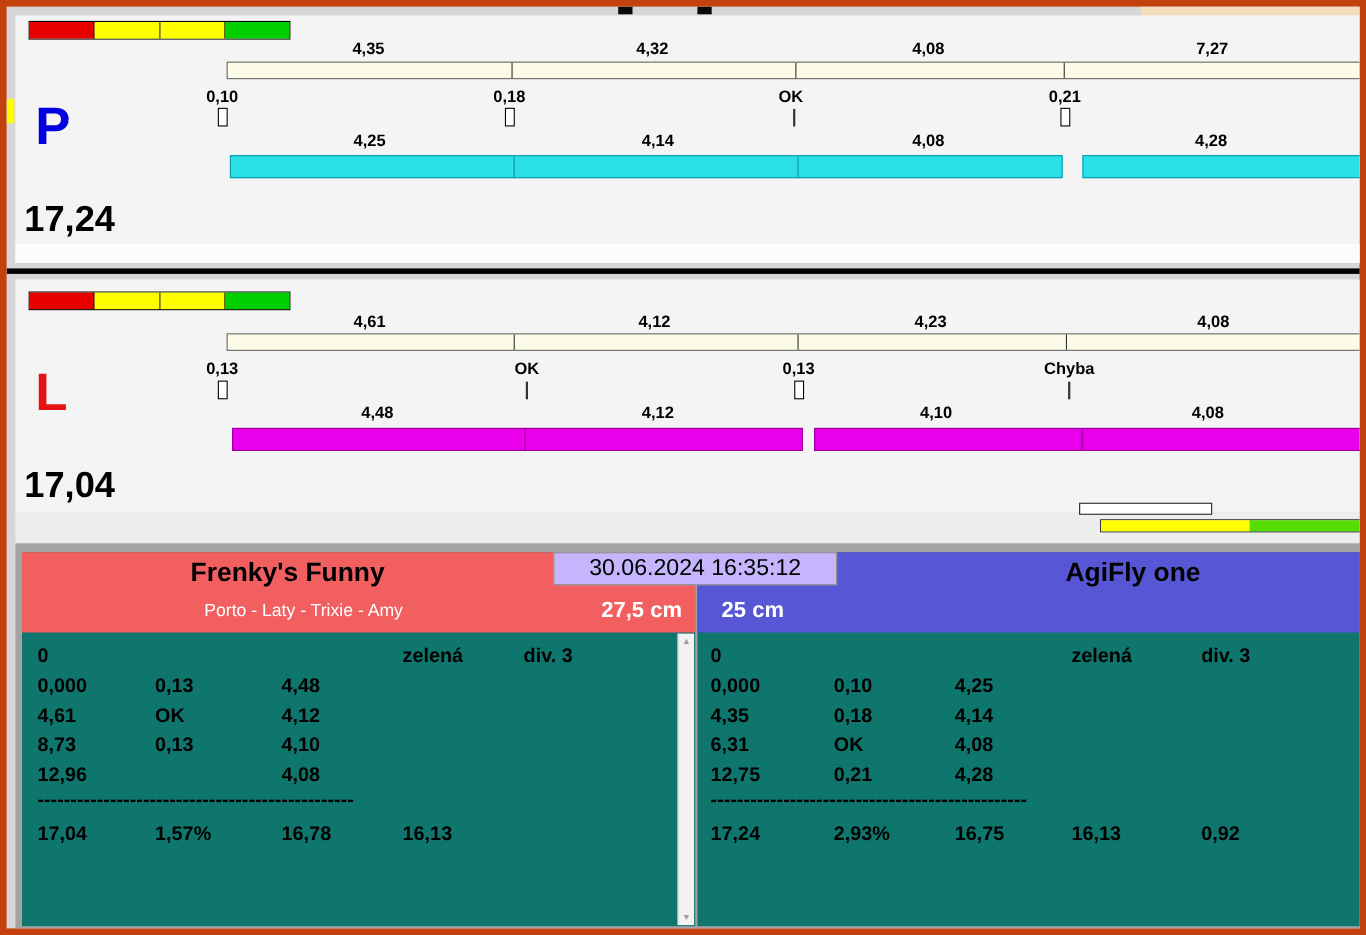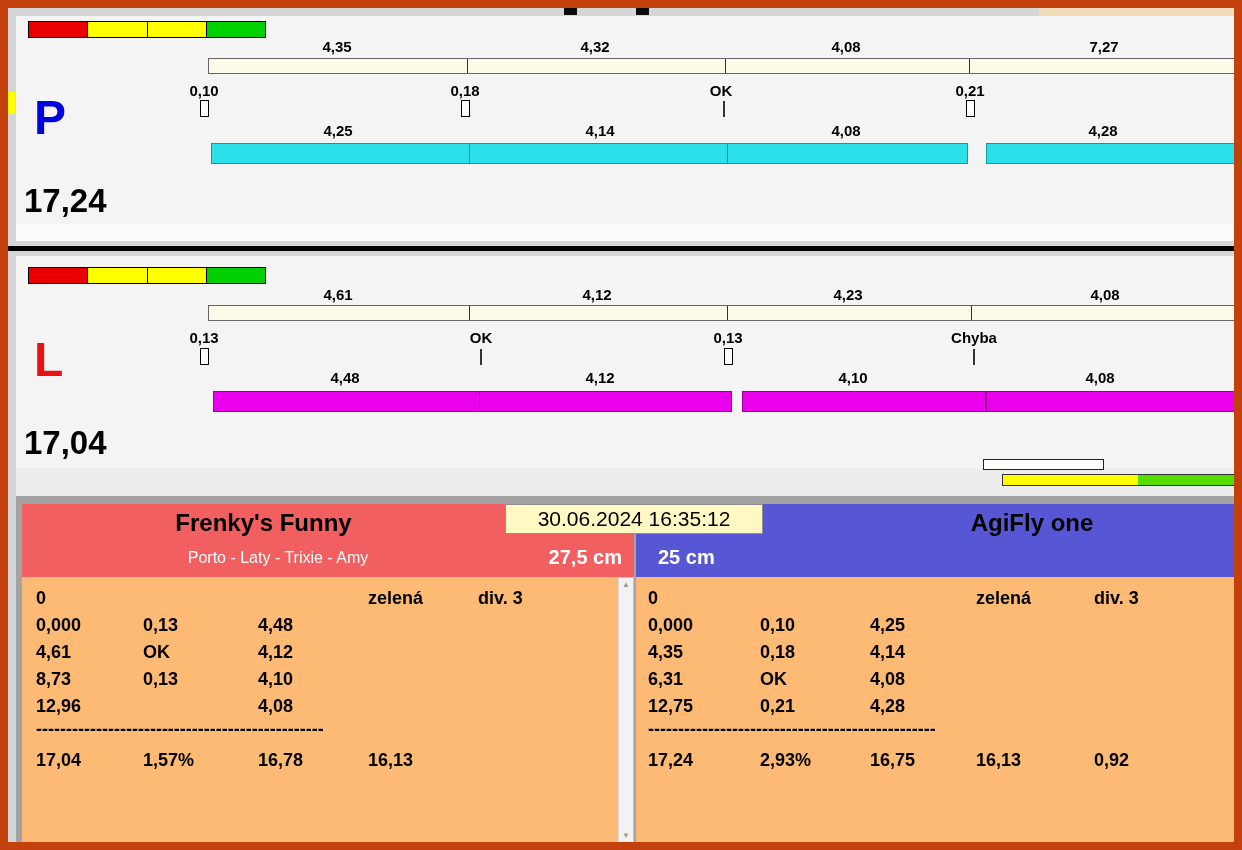--- a/index.html
+++ b/index.html
@@ -1,18 +1,18 @@
 <!DOCTYPE html>
 <html><head>
 <meta charset="utf-8">
 <style>
   *{margin:0;padding:0;box-sizing:border-box}
   html,body{width:1242px;height:850px;overflow:hidden}
   body{font-family:"Liberation Sans",sans-serif;background:#9a9a9a}
-  #win{position:relative;width:1242px;height:850px;background:#d6d6d6;border:8px solid #c2410c;overflow:hidden}
+  #win{position:relative;width:1242px;height:850px;background:#d6d6d6;border:6px solid #c2410c;overflow:hidden}
 
   
   #tanStrip{position:absolute;left:1031px;top:0;width:207px;height:9px;background:#f2ddbb}
   .topMark{position:absolute;top:0;width:13px;height:7px;background:#0a0a0a}
   #yellowEdge{position:absolute;left:0;top:84px;width:7px;height:22px;background:#ffff00}
 
   
   .lane{position:absolute;left:8px;width:1226px;background:#f4f4f4}
   #laneP{top:8px;height:225px}
   #laneL{top:248px;height:212px}
@@ -49,21 +49,21 @@
   #divider{position:absolute;left:0px;top:238px;width:1238px;height:5px;background:#000}
   #underL{position:absolute;left:8px;top:460px;width:1226px;height:28px;background:#ededed}
 
   #outlineBar{position:absolute;left:975px;top:451px;width:121px;height:11px;background:#fff;border:1px solid #222}
   #progressBar{position:absolute;left:994px;top:466px;width:238px;height:12px;border:1px solid #333;display:flex}
   #progressBar .py{width:135px;background:#ffff00}
   #progressBar .pg{flex:1;background:#55dd00}
 
   
   #frame{position:absolute;left:8px;top:488px;width:1226px;height:350px;background:#a3a3a3}
-  .team{position:absolute;top:8px;height:340px;background:#fdba74}
+  .team{position:absolute;top:8px;height:340px;background:#0f766e}
   #teamL{left:6px;width:612px}
   #teamR{left:620px;width:732px}
   .thead{position:absolute;top:0;left:0;right:0;height:73px}
   #teamL .thead{background:#f25f60}
   #teamR .thead{background:#5757d6}
   .tname{position:absolute;top:5px;text-align:center;font-size:24px;font-weight:bold;color:#000;white-space:nowrap}
   #teamL .tname{left:0;width:483px}
   #teamR .tname{left:60px;right:0}
   .tdogs{position:absolute;top:45px;text-align:center;font-size:16px;font-weight:normal;color:#fff;white-space:nowrap}
   #teamL .tdogs{left:0;width:512px}
@@ -74,21 +74,21 @@
 
   .cell{position:absolute;font-size:18px;font-weight:bold;color:#000;white-space:nowrap;line-height:1.2}
   .r1{top:84px}.r2{top:111px}.r3{top:138px}.r4{top:165px}.r5{top:192px}.rs{top:215px}.r6{top:246px}
   #teamL .c1{left:14px}#teamL .c2{left:121px}#teamL .c3{left:236px}#teamL .c4{left:346px}#teamL .c5{left:456px}
   #teamR .c1{left:12px}#teamR .c2{left:124px}#teamR .c3{left:234px}#teamR .c4{left:340px}#teamR .c5{left:458px}
 
   .vscroll{position:absolute;top:74px;bottom:1px;right:1px;width:15px;background:#f2f2f2;border-left:1px solid #d8d8d8}
   .sarr{position:absolute;left:0;right:0;text-align:center;font-size:8px;color:#999;height:14px;line-height:14px;cursor:default}
   .sarr.up{top:0}.sarr.down{bottom:0}
 
-  #stamp{position:absolute;left:497px;top:496px;width:258px;height:30px;background:#fef9c3;border:1px solid #909090;font-size:21px;color:#000;text-align:center;line-height:28px;z-index:5;white-space:nowrap}
+  #stamp{position:absolute;left:497px;top:496px;width:258px;height:30px;background:#c4b5fd;border:1px solid #909090;font-size:21px;color:#000;text-align:center;line-height:28px;z-index:5;white-space:nowrap}
   #bstrip{position:absolute;left:0;top:840px;width:1238px;height:6px;background:#bdbdbd}
 </style>
 </head>
 <body>
 
 <div id="win">
 
   <div id="tanStrip"></div>
   <div class="topMark" style="left:556px"></div>
   <div class="topMark" style="left:628px"></div>

